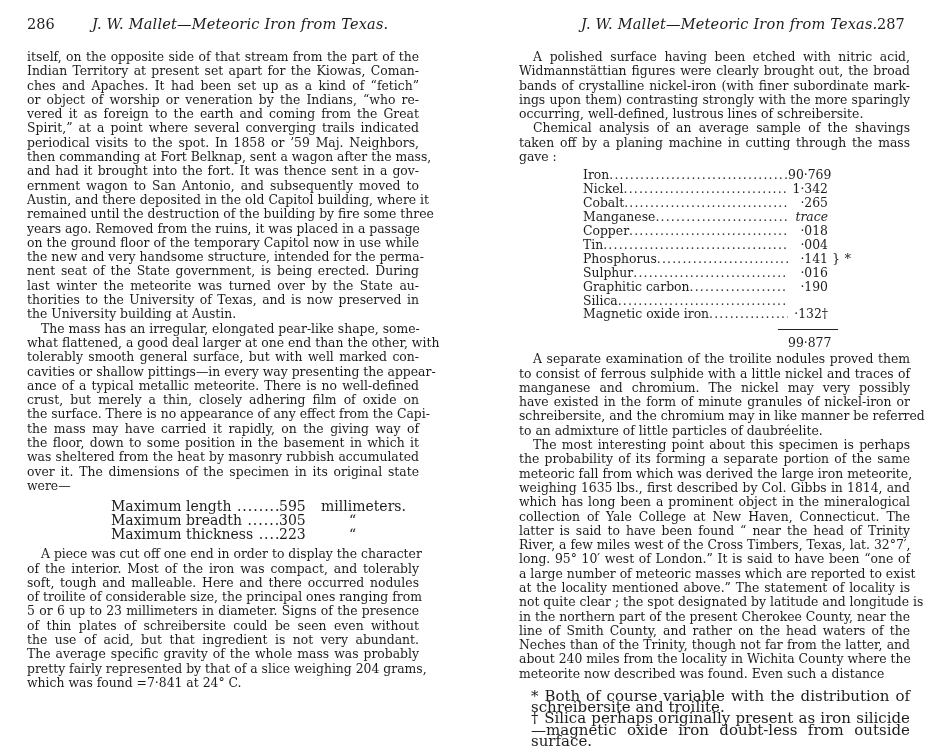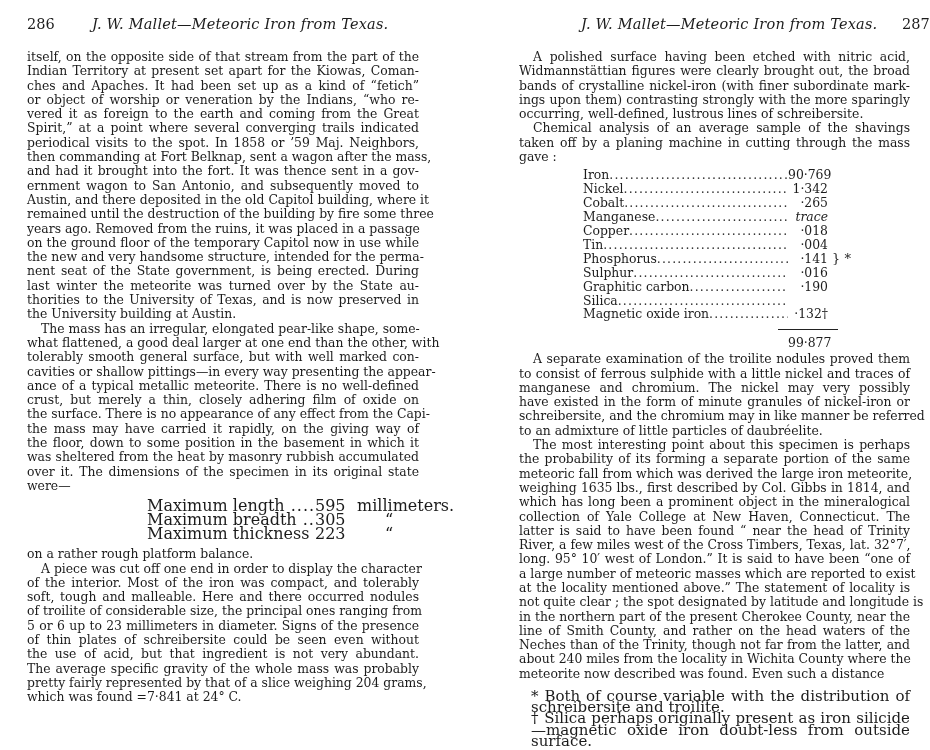--- a/index.html
+++ b/index.html
@@ -6,30 +6,30 @@
   body { width:930px; height:750px; overflow:hidden; position:relative;
          font-family:"DejaVu Serif","Liberation Serif",serif; color:#1c1c1c; }
   .page { position:absolute; top:0; height:750px; }
   #page-left { left:0; width:465px; }
   #page-right { left:465px; width:465px; }
   .running-head { position:absolute; top:16px; font-size:14.5px; white-space:nowrap; }
   .running-head .title { font-style:italic; letter-spacing:0.2px; }
   #page-left .pnum { position:absolute; left:27px; }
   #page-left .title { position:absolute; left:92px; }
   #page-right .title { position:absolute; left:116px; }
-  #page-right .pnum { position:absolute; left:437px; }
+  #page-right .pnum { position:absolute; left:412px; }
 
   .body { position:absolute; font-size:12.4px; line-height:14.3px; text-align:justify; }
   #page-left .body { left:27px; top:50px; width:392px; }
   #page-right .body { left:54px; top:50px; width:391px; }
   .line { display:block; white-space:nowrap; text-align:justify; text-align-last:justify; height:14.3px; overflow:visible; }
   .line.last { text-align-last:left; }
   .indent { padding-left:14px; }
 
-  .dims { margin:6px 0 6px 120px; font-size:16px; line-height:14px; }
+  .dims { margin:6px 0 6px 84px; font-size:14px; line-height:14px; }
   .dims .row { display:flex; white-space:nowrap; }
   .dims .lbl { width:168px; display:flex; }
   .dims .lbl .dots { flex:1; overflow:hidden; letter-spacing:1px; }
   .dims .val { width:30px; }
   .dims .unit { padding-left:12px; }
 
   .analysis { margin:4px 0 2px 64px; width:270px; font-size:12.4px; line-height:13.9px; }
   .analysis .row { display:flex; white-space:nowrap; align-items:baseline; }
   .analysis .lbl { width:205px; display:flex; overflow:hidden; }
   .analysis .lbl .dots { flex:1; overflow:hidden; color:#333; letter-spacing:1.2px; }
@@ -108,21 +108,20 @@
       <div class="row">
         <span class="lbl">
             <span>Maximum thickness</span>
             <span class="dots">&nbsp;....................</span>
           </span>
         <span class="val">223</span>
         <span class="unit" style="padding-left:40px">“</span>
       </div>
     </div>
     <div>
-        <span class="line last">on a rather rough platform balance.</span>
       </div>
     <div>
         <span class="line indent">A piece was cut off one end in order to display the character</span>
         <span class="line">of the interior.  Most of the iron was compact, and tolerably</span>
         <span class="line">soft, tough and malleable.  Here and there occurred nodules</span>
         <span class="line">of troilite of considerable size, the principal ones ranging from</span>
         <span class="line">5 or 6 up to 23 millimeters in diameter.  Signs of the presence</span>
         <span class="line">of thin plates of schreibersite could be seen even without</span>
         <span class="line">the use of acid, but that ingredient is not very abundant.</span>
         <span class="line">The average specific gravity of the whole mass was probably</span>

